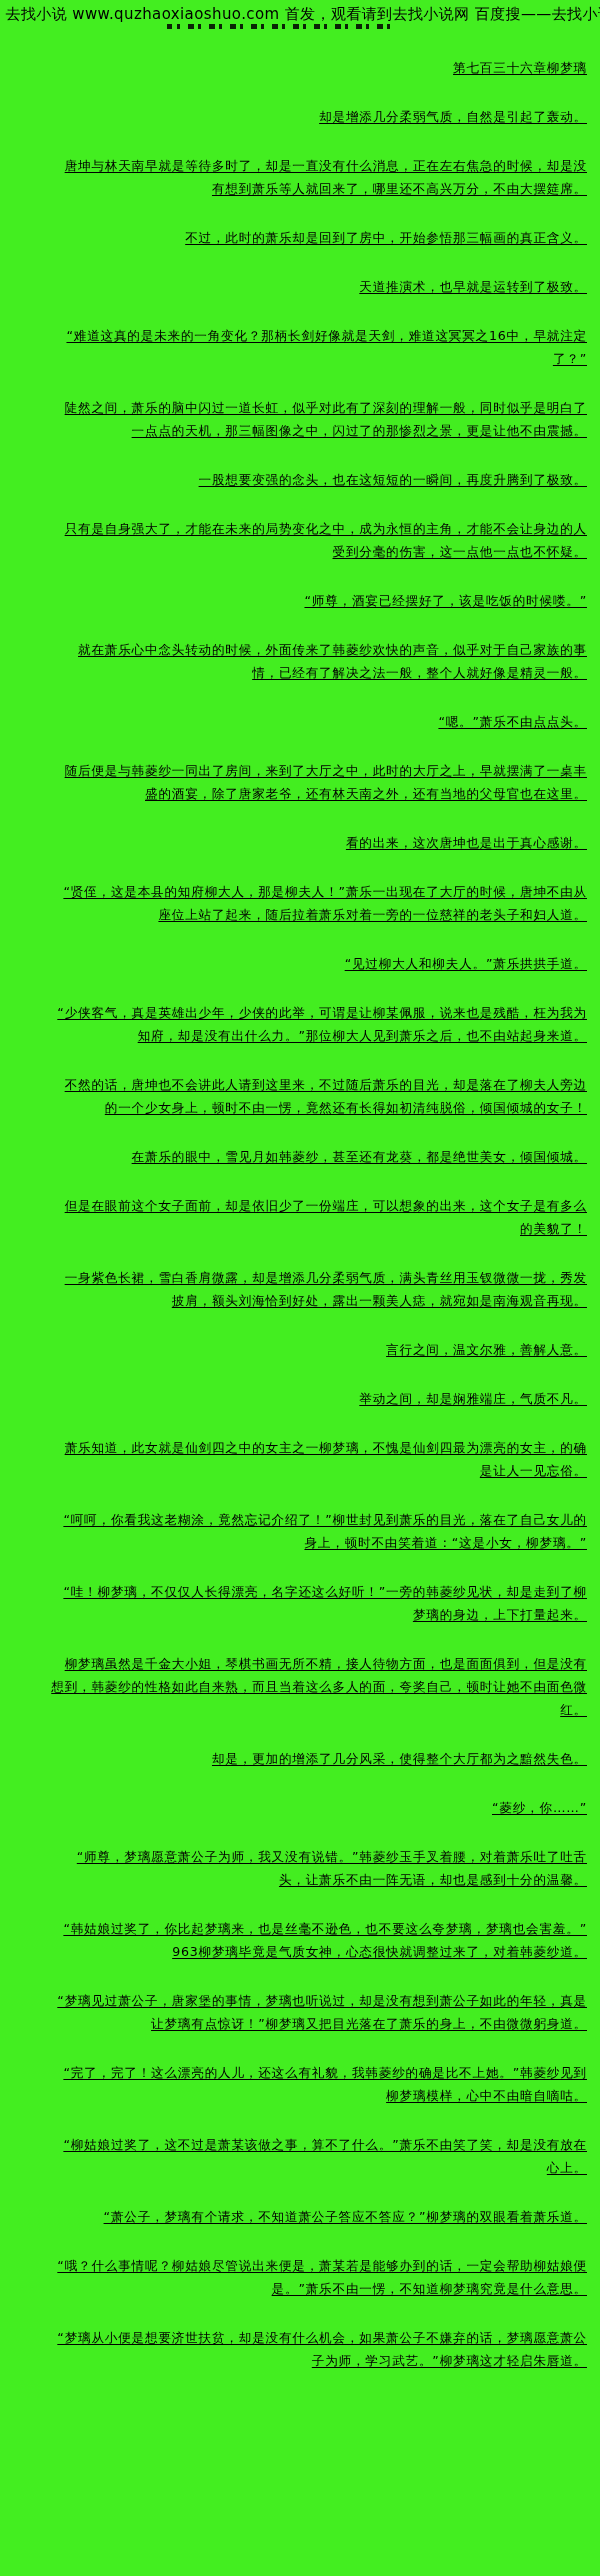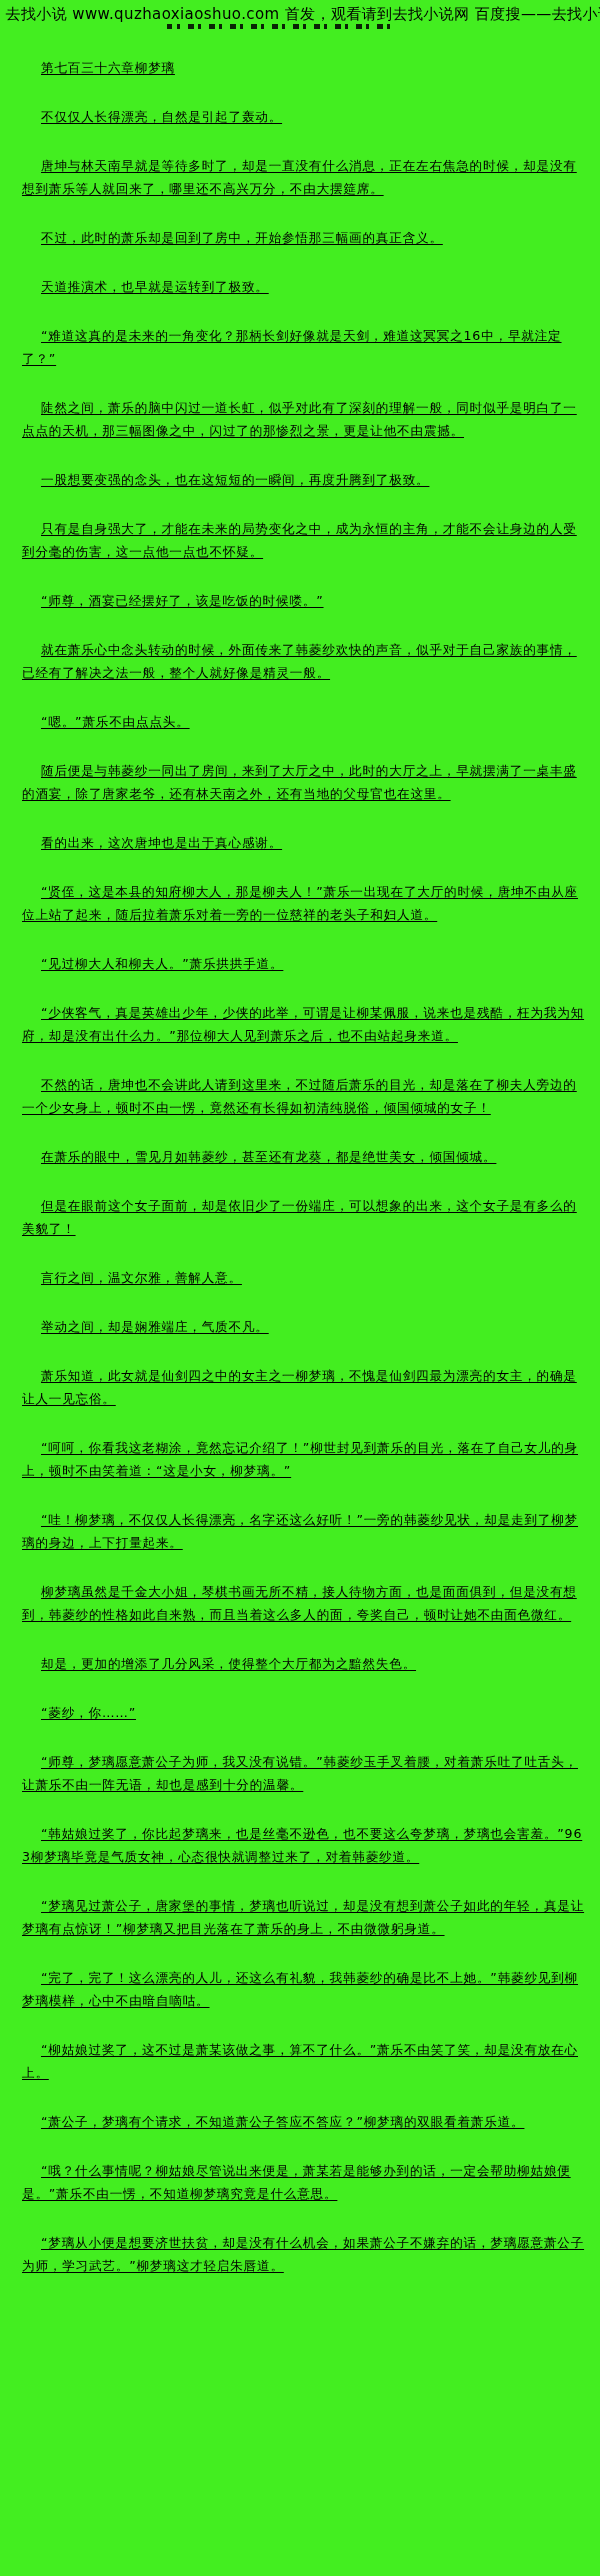--- a/index.html
+++ b/index.html
@@ -35,60 +35,62 @@
       transparent 12.6px, transparent 21px
     );
     opacity: 0.85;
   }
   .chapter-body {
     margin: 27px 14px 0 22px;
     font-size: 12.6px;
     letter-spacing: 0.8px;
   }
   .para {
-    margin: 0 0 26px 0;
+    margin: 0 0 26px 16px;
     line-height: 23px;
     text-indent: 19px;
     text-decoration: underline;
     text-underline-offset: 2.4px;
     word-break: break-all;
+    text-align: right;
   }
   .para:last-child {
     margin-bottom: 16px;
   }
 </style>
 </head>
 <body>
 
 <div class="site-banner">去找小说 www.quzhaoxiaoshuo.com 首发，观看请到去找小说网 百度搜——去找小说</div>
 
 <div class="clipped-line"></div>
 
 <div class="chapter-body">
   <p class="para">第七百三十六章柳梦璃</p>
   <div>
-      <p class="para">不仅仅人长得漂亮，自然是引起了轰动。</p>
+      <p class="para">却是增添几分柔弱气质，自然是引起了轰动。</p>
       <p class="para">唐坤与林天南早就是等待多时了，却是一直没有什么消息，正在左右焦急的时候，却是没有想到萧乐等人就回来了，哪里还不高兴万分，不由大摆筵席。</p>
       <p class="para">不过，此时的萧乐却是回到了房中，开始参悟那三幅画的真正含义。</p>
       <p class="para">天道推演术，也早就是运转到了极致。</p>
       <p class="para">“难道这真的是未来的一角变化？那柄长剑好像就是天剑，难道这冥冥之16中，早就注定了？”</p>
       <p class="para">陡然之间，萧乐的脑中闪过一道长虹，似乎对此有了深刻的理解一般，同时似乎是明白了一点点的天机，那三幅图像之中，闪过了的那惨烈之景，更是让他不由震撼。</p>
       <p class="para">一股想要变强的念头，也在这短短的一瞬间，再度升腾到了极致。</p>
       <p class="para">只有是自身强大了，才能在未来的局势变化之中，成为永恒的主角，才能不会让身边的人受到分毫的伤害，这一点他一点也不怀疑。</p>
       <p class="para">“师尊，酒宴已经摆好了，该是吃饭的时候喽。”</p>
       <p class="para">就在萧乐心中念头转动的时候，外面传来了韩菱纱欢快的声音，似乎对于自己家族的事情，已经有了解决之法一般，整个人就好像是精灵一般。</p>
       <p class="para">“嗯。”萧乐不由点点头。</p>
       <p class="para">随后便是与韩菱纱一同出了房间，来到了大厅之中，此时的大厅之上，早就摆满了一桌丰盛的酒宴，除了唐家老爷，还有林天南之外，还有当地的父母官也在这里。</p>
       <p class="para">看的出来，这次唐坤也是出于真心感谢。</p>
       <p class="para">“贤侄，这是本县的知府柳大人，那是柳夫人！”萧乐一出现在了大厅的时候，唐坤不由从座位上站了起来，随后拉着萧乐对着一旁的一位慈祥的老头子和妇人道。</p>
       <p class="para">“见过柳大人和柳夫人。”萧乐拱拱手道。</p>
       <p class="para">“少侠客气，真是英雄出少年，少侠的此举，可谓是让柳某佩服，说来也是残酷，枉为我为知府，却是没有出什么力。”那位柳大人见到萧乐之后，也不由站起身来道。</p>
       <p class="para">不然的话，唐坤也不会讲此人请到这里来，不过随后萧乐的目光，却是落在了柳夫人旁边的一个少女身上，顿时不由一愣，竟然还有长得如初清纯脱俗，倾国倾城的女子！</p>
       <p class="para">在萧乐的眼中，雪见月如韩菱纱，甚至还有龙葵，都是绝世美女，倾国倾城。</p>
       <p class="para">但是在眼前这个女子面前，却是依旧少了一份端庄，可以想象的出来，这个女子是有多么的美貌了！</p>
+      <p class="para">一身紫色长裙，雪白香肩微露，却是增添几分柔弱气质，满头青丝用玉钗微微一拢，秀发披肩，额头刘海恰到好处，露出一颗美人痣，就宛如是南海观音再现。</p>
       <p class="para">言行之间，温文尔雅，善解人意。</p>
       <p class="para">举动之间，却是娴雅端庄，气质不凡。</p>
       <p class="para">萧乐知道，此女就是仙剑四之中的女主之一柳梦璃，不愧是仙剑四最为漂亮的女主，的确是让人一见忘俗。</p>
       <p class="para">“呵呵，你看我这老糊涂，竟然忘记介绍了！”柳世封见到萧乐的目光，落在了自己女儿的身上，顿时不由笑着道：“这是小女，柳梦璃。”</p>
       <p class="para">“哇！柳梦璃，不仅仅人长得漂亮，名字还这么好听！”一旁的韩菱纱见状，却是走到了柳梦璃的身边，上下打量起来。</p>
       <p class="para">柳梦璃虽然是千金大小姐，琴棋书画无所不精，接人待物方面，也是面面俱到，但是没有想到，韩菱纱的性格如此自来熟，而且当着这么多人的面，夸奖自己，顿时让她不由面色微红。</p>
       <p class="para">却是，更加的增添了几分风采，使得整个大厅都为之黯然失色。</p>
       <p class="para">“菱纱，你……”</p>
       <p class="para">“师尊，梦璃愿意萧公子为师，我又没有说错。”韩菱纱玉手叉着腰，对着萧乐吐了吐舌头，让萧乐不由一阵无语，却也是感到十分的温馨。</p>
       <p class="para">“韩姑娘过奖了，你比起梦璃来，也是丝毫不逊色，也不要这么夸梦璃，梦璃也会害羞。”963柳梦璃毕竟是气质女神，心态很快就调整过来了，对着韩菱纱道。</p>

